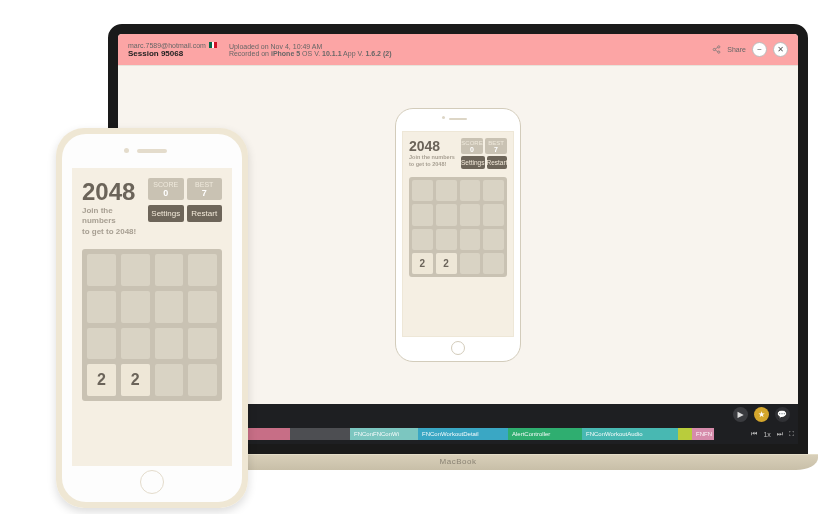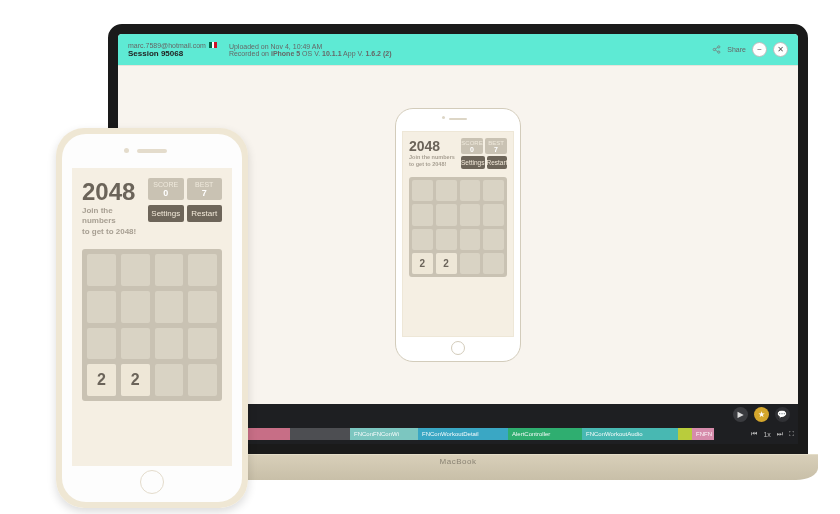--- a/index.html
+++ b/index.html
@@ -23,21 +23,21 @@
     border: 10px solid #1a1a1a;
     border-radius: 14px 14px 0 0;
     background: #f8f4ee;
     width: 700px;
     height: 430px;
     overflow: hidden;
     position: relative;
   }
   .laptop-base {
     width: 720px;
-    height: 26px;
+    height: 16px;
     margin-left: -10px;
     background: linear-gradient(#d8cfb9, #c8bfa8);
     border-radius: 0 0 22px 22px / 0 0 12px 12px;
     position: relative;
     border-top: 1px solid #e4ddc8;
   }
   .laptop-base-label {
     position: absolute;
     width: 100%;
     text-align: center;
@@ -45,21 +45,21 @@
     color: #8a8374;
     top: 2px;
     letter-spacing: .5px;
   }
 
   
   .lp-header {
     position: absolute;
     left: 0; right: 0; top: 0;
     height: 32px;
-    background: #5eead4;
+    background: #fca5a5;
     border-bottom: 1px solid #e7e3da;
     padding: 2px 10px;
     display: flex;
     align-items: center;
     gap: 12px;
     font-size: 7px;
     color: #666;
   }
   .lp-header .col1 { flex: 0 0 auto; }
   .lp-header .col2 { flex: 1 1 auto; }

